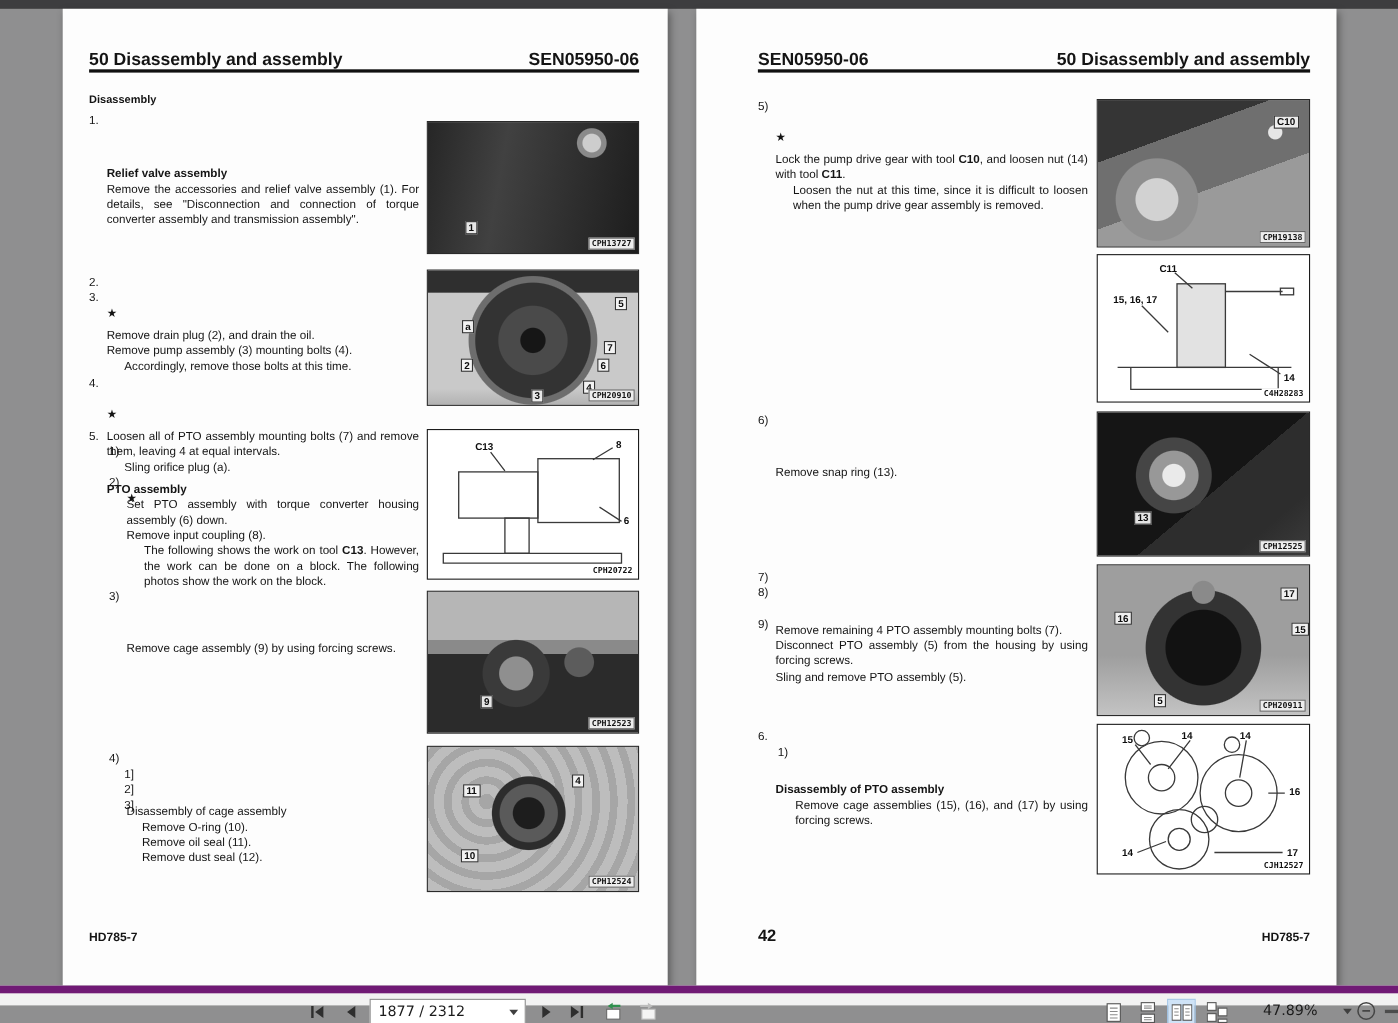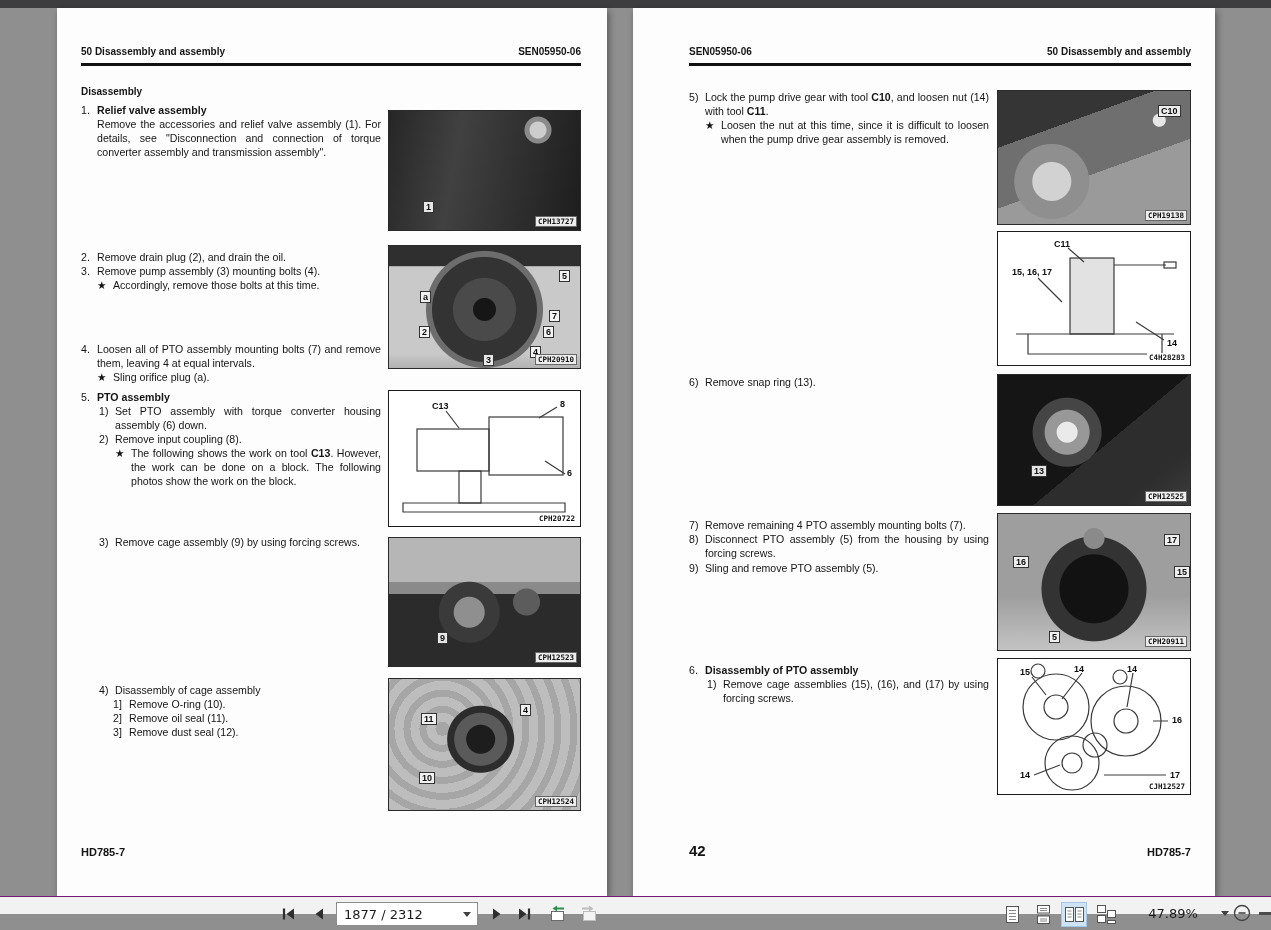--- a/index.html
+++ b/index.html
@@ -6,27 +6,27 @@
   html, body { width: 1271px; height: 930px; overflow: hidden;
     background: #8f8f90; font-family: "Liberation Sans", sans-serif; }
 
   .topstrip { position: absolute; left: 0; top: 0; width: 1271px; height: 8px; background: #3d3d3f; }
 
   .page { position: absolute; top: 8px; height: 888px; background: #fdfdfd;
     box-shadow: 2px 3px 7px rgba(0,0,0,.38); color: #141414; }
   #pageL { left: 57px;  width: 550px; }
   #pageR { left: 633px; width: 582px; }
 
-  .hl { position: absolute; top: 38px; font-size: 10px; font-weight: bold; white-space: nowrap; }
+  .hl { position: absolute; top: 38px; font-size: 16px; font-weight: bold; white-space: nowrap; }
   .rule { position: absolute; top: 55px; height: 3px; background: #111; }
   .h2 { position: absolute; font-weight: bold; font-size: 10px; white-space: nowrap; }
 
   .item { position: absolute; font-size: 10.6px; line-height: 14px; }
   .item .num { position: absolute; left: 0; top: 0; }
-  .item .bd { margin-left: 16px; }
+  .item .bd { margin-left: 16px; margin-top: 48px; }
   .just { text-align: justify; }
   .b { font-weight: bold; }
 
   .fig { position: absolute; }
   .photo { border: 1px solid #2a2a2a; }
   .diagram { background: #fff; border: 1.5px solid #1c1c1c; }
   .cap { position: absolute; right: 3px; bottom: 3px; font: bold 7.5px "DejaVu Sans Mono", monospace;
     line-height: 9px; background: #ededed; color: #111; padding: 0 2px; border: 1px solid #666; }
   .diagram .cap { border: none; background: #fff; }
   .co { position: absolute; font: bold 9px "Liberation Sans", sans-serif; line-height: 10px; color: #0d0d0d; white-space: nowrap; }
@@ -56,21 +56,21 @@
   .p-r3 { background:
     radial-gradient(circle at 36% 44%, #eaeaea 0 10px, #989898 11px 22px, #454545 23px 34px, rgba(0,0,0,0) 35px),
     linear-gradient(140deg, #151515 0 55%, #2d2d2d 55% 80%, #3c3c3c 100%); }
   .p-r4 { background:
     radial-gradient(circle at 50% 18%, #8a8a8a 0 10px, rgba(0,0,0,0) 11px),
     radial-gradient(circle at 50% 55%, #121212 0 34px, #333 35px 52px, rgba(0,0,0,0) 53px),
     linear-gradient(180deg, #9e9e9e 0 60%, #c3c3c3 100%); }
 
   
   .toolbar { position: absolute; left: 0; top: 896px; width: 1271px; height: 18px;
-    background: #f2f2f2; border-top: 1px solid #701a75; }
+    background: #f2f2f2; border-top: 7px solid #701a75; }
   .tbtn { position: absolute; top: 8px; width: 22px; height: 20px; background: transparent; border: none; cursor: pointer; }
   .pagebox { position: absolute; left: 336px; top: 5px; width: 142px; height: 24px; background: #fff;
     border: 1px solid #8d8d8d; display: flex; align-items: center; }
   .pagebox input { border: none; outline: none; flex: 1 1 auto; min-width: 0; height: 20px;
     font: 13px "DejaVu Sans", sans-serif; color: #1b1b1b; padding-left: 7px; background: transparent; }
   .caret-down { width: 0; height: 0; border-left: 4px solid transparent; border-right: 4px solid transparent;
     border-top: 5px solid #3f3f3f; margin: 0 6px 0 2px; }
   .viewbtn { position: absolute; top: 6px; width: 24px; height: 23px; background: transparent; border: none;
     display: flex; align-items: center; justify-content: center; cursor: pointer; }
   .viewbtn.active { background: #cfe3f7; outline: 1px solid #a3c6e8; }

